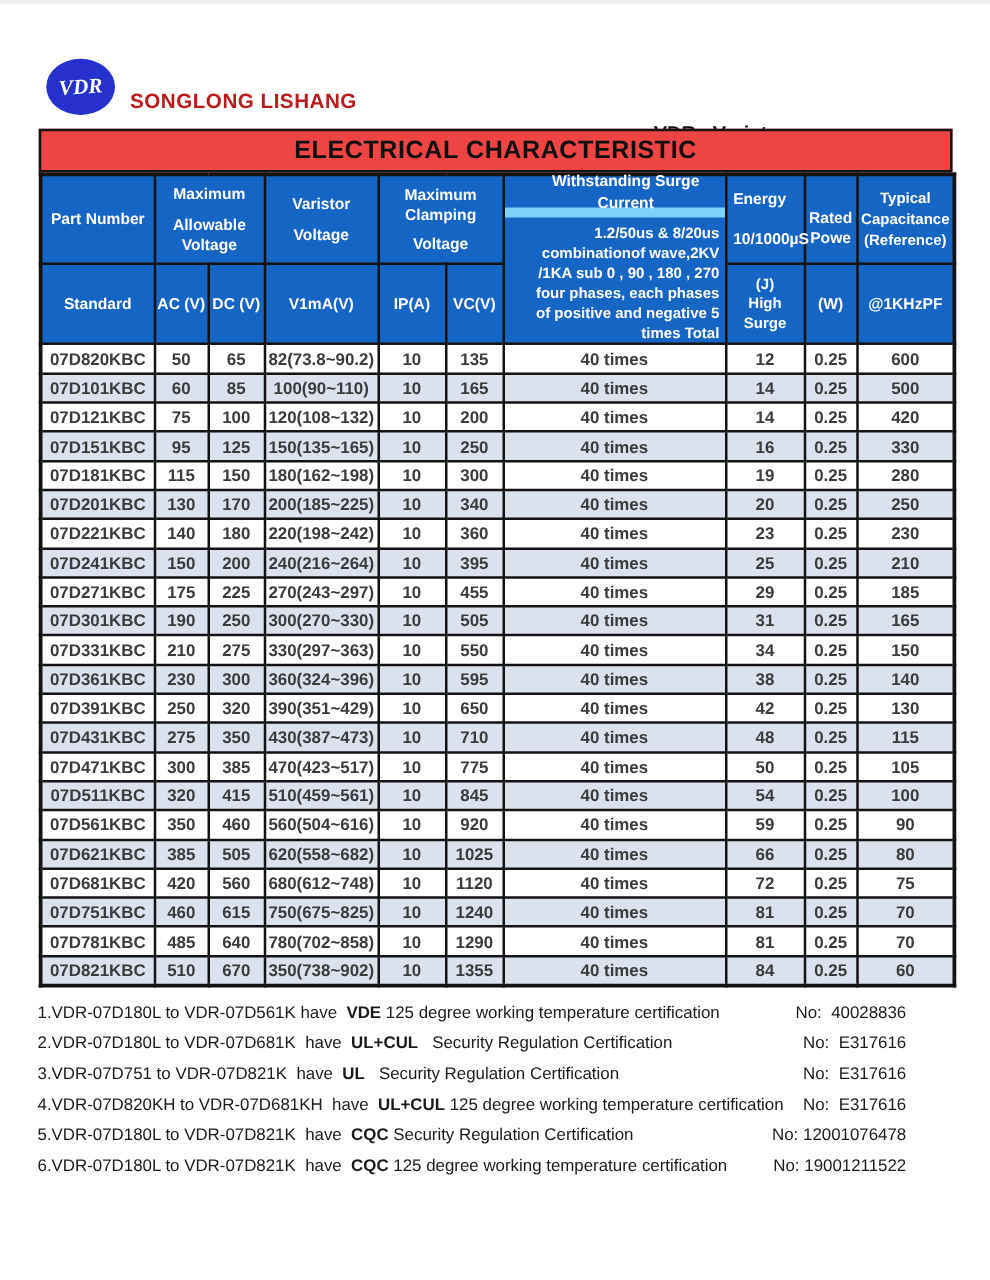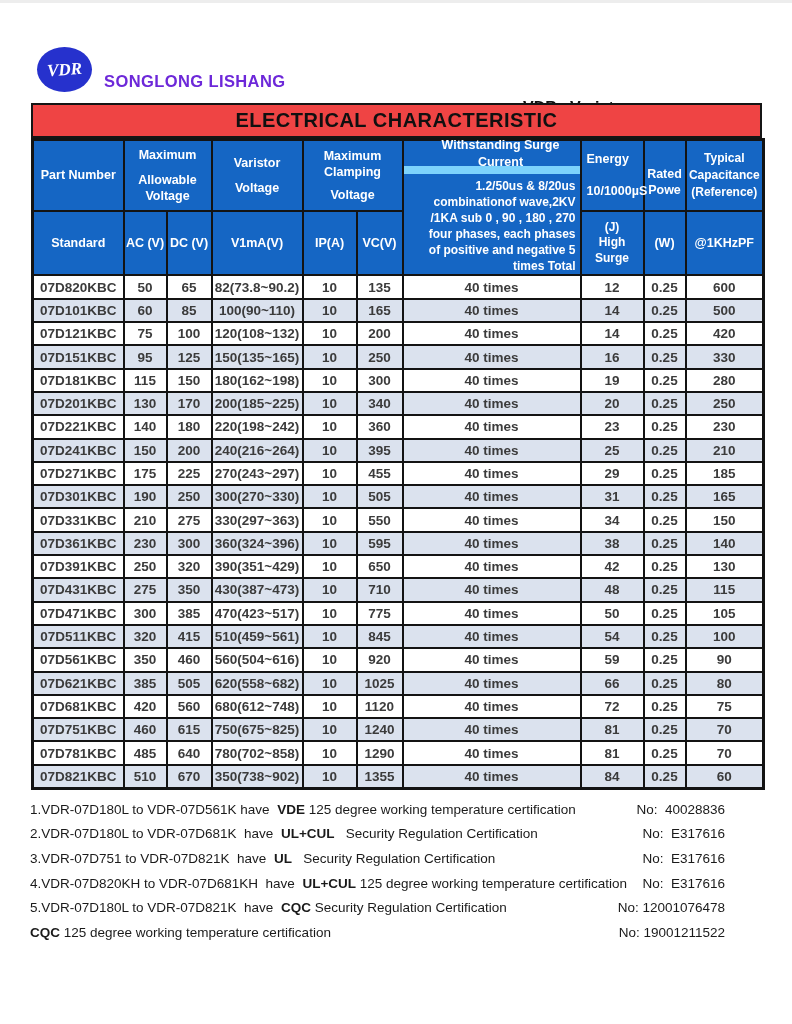--- a/index.html
+++ b/index.html
@@ -6,21 +6,21 @@
   .page{position:relative;width:792px;height:1024px;background:#ffffff;overflow:hidden;
         font-family:"Liberation Sans", sans-serif;color:#1c1c1c;}
   .top-artifact{position:absolute;top:0;left:0;right:0;height:3px;background:#ededed;}
 
   
   .logo{position:absolute;left:37px;top:47px;width:55px;height:45px;background:#2631cd;
         border-radius:50%;display:flex;align-items:center;justify-content:center;}
   .logo-text{color:#fff;font-family:"Liberation Serif", serif;font-style:italic;
              font-weight:700;font-size:17px;transform:rotate(-4deg);}
   .brand{position:absolute;left:104px;top:72px;font-size:16.5px;font-weight:700;
-         letter-spacing:.4px;color:#6d28d9;}
+         letter-spacing:.4px;color:#b91c1c;}
   .series{position:absolute;left:516px;top:50px;font-size:16px;font-weight:700;color:#111;
           line-height:23px;white-space:pre;}
   .series .l1{padding-left:7px;display:block;}
   .series .l2{display:block;}
 
   
   .title-bar{position:absolute;left:31px;top:103px;width:727px;height:31px;
              background:#ef4444;border:2px solid #151515;display:flex;
              align-items:center;justify-content:center;}
   .title-bar span{font-size:20px;font-weight:700;color:#101010;letter-spacing:.5px;}
@@ -441,18 +441,19 @@
         <span class="seg"> 125 degree working temperature certification</span>
         <span class="seg no">No:  E317616</span>
       </div>
       <div class="note">
         <span class="seg">5.VDR-07D180L to VDR-07D821K  have  </span>
         <span class="seg bold">CQC</span>
         <span class="seg"> Security Regulation Certification</span>
         <span class="seg no">No: 12001076478</span>
       </div>
       <div class="note">
+        <span class="seg">6.VDR-07D180L to VDR-07D821K  have  </span>
         <span class="seg bold">CQC</span>
         <span class="seg"> 125 degree working temperature certification</span>
         <span class="seg no">No: 19001211522</span>
       </div>
     </div>
 </div>
 
 </body></html>

